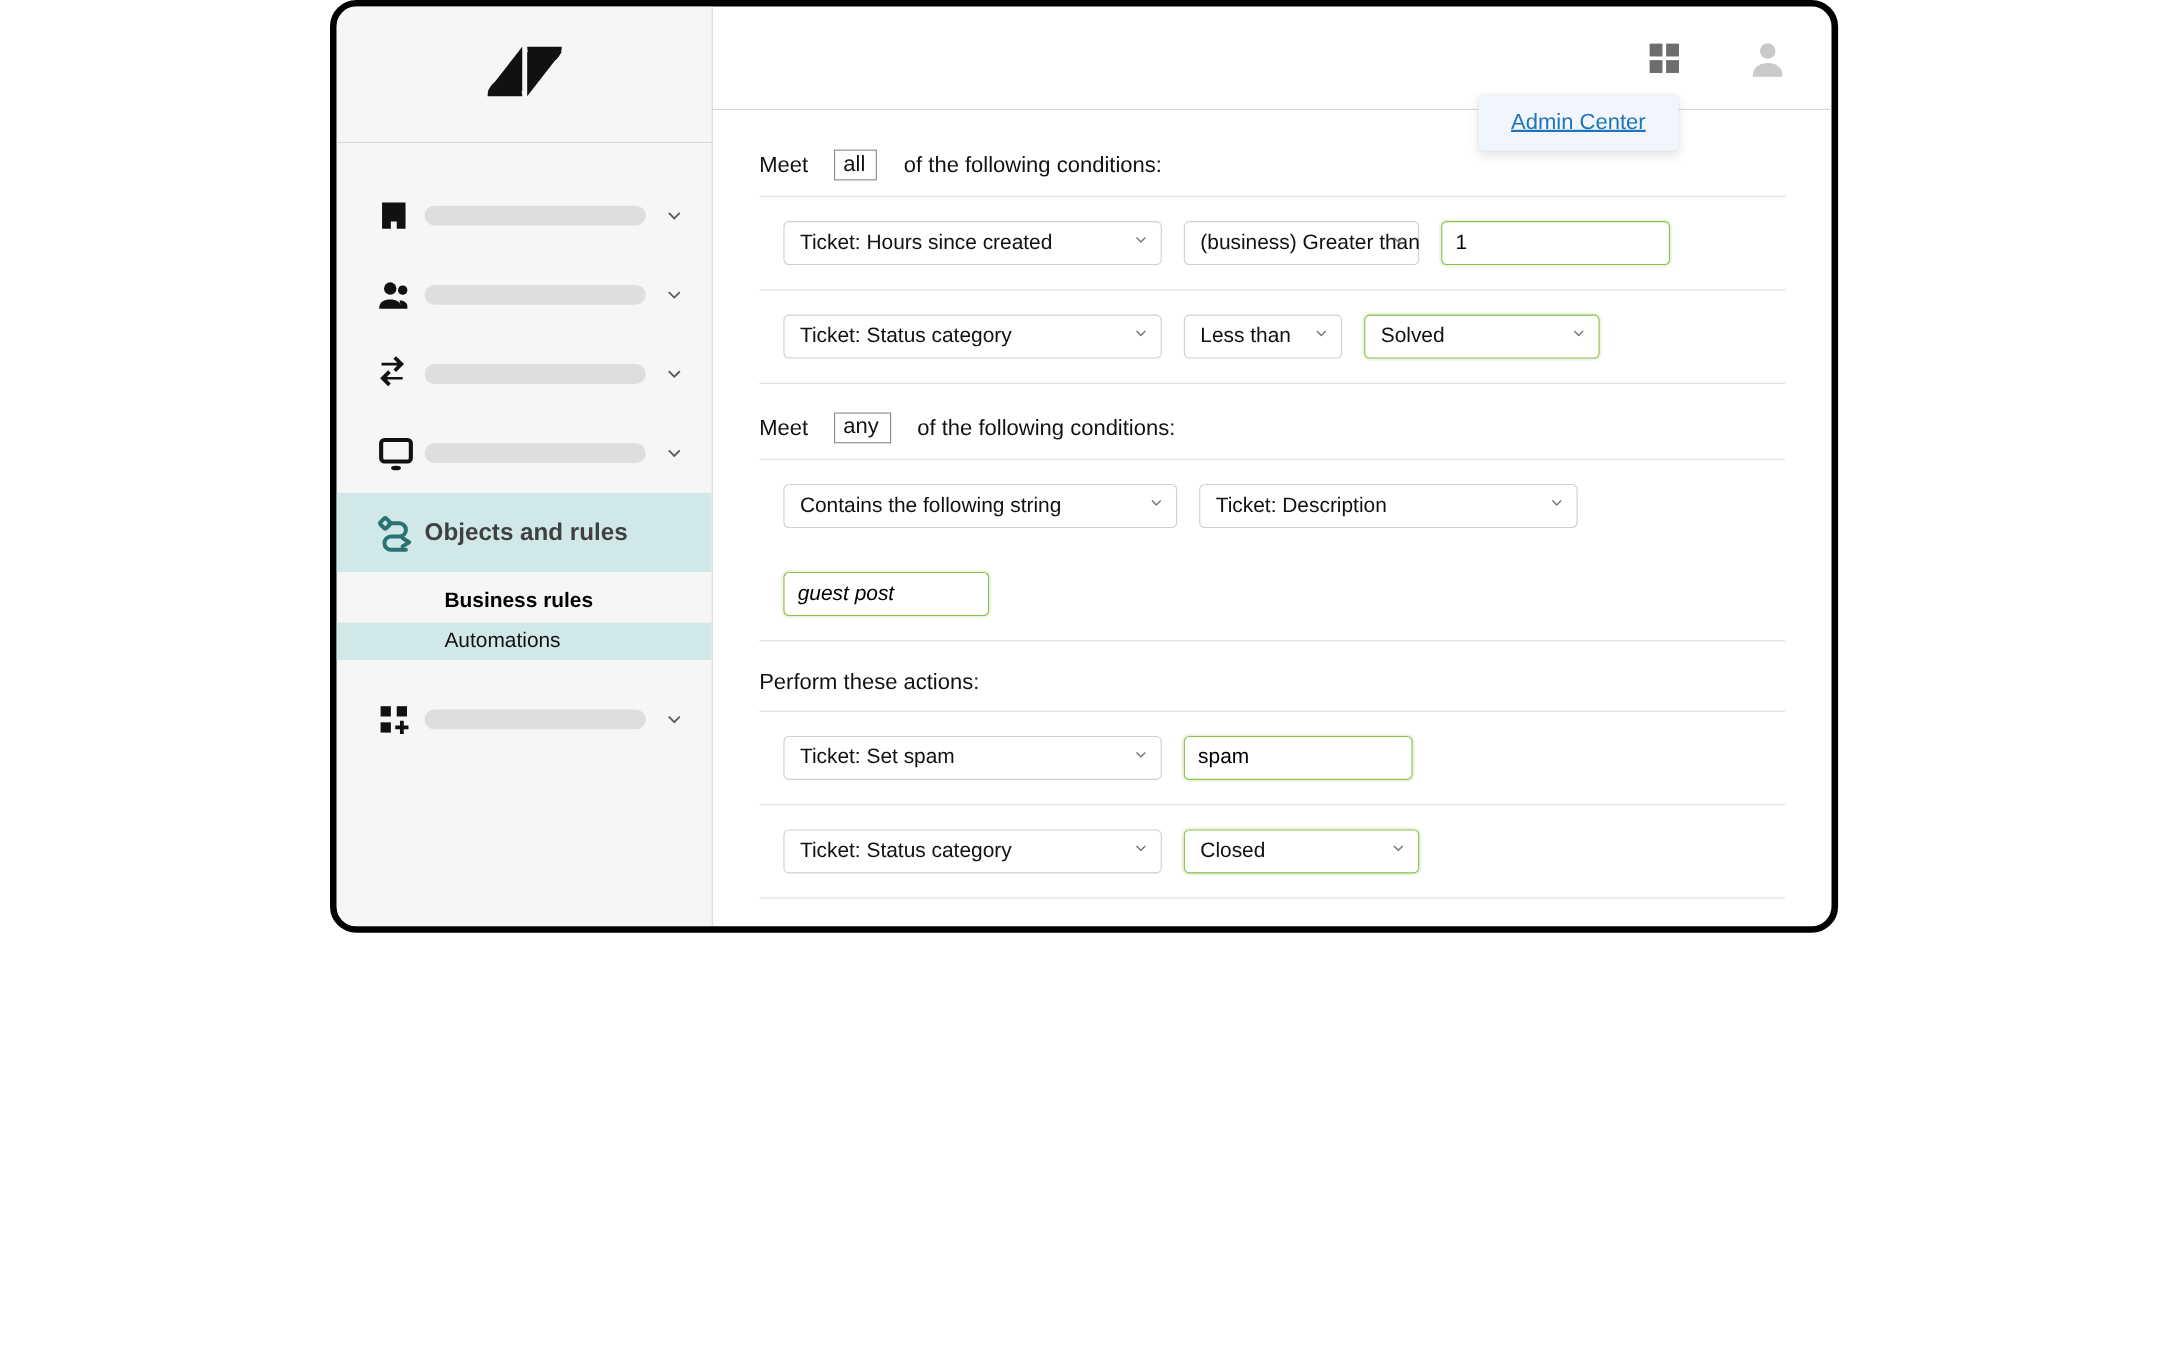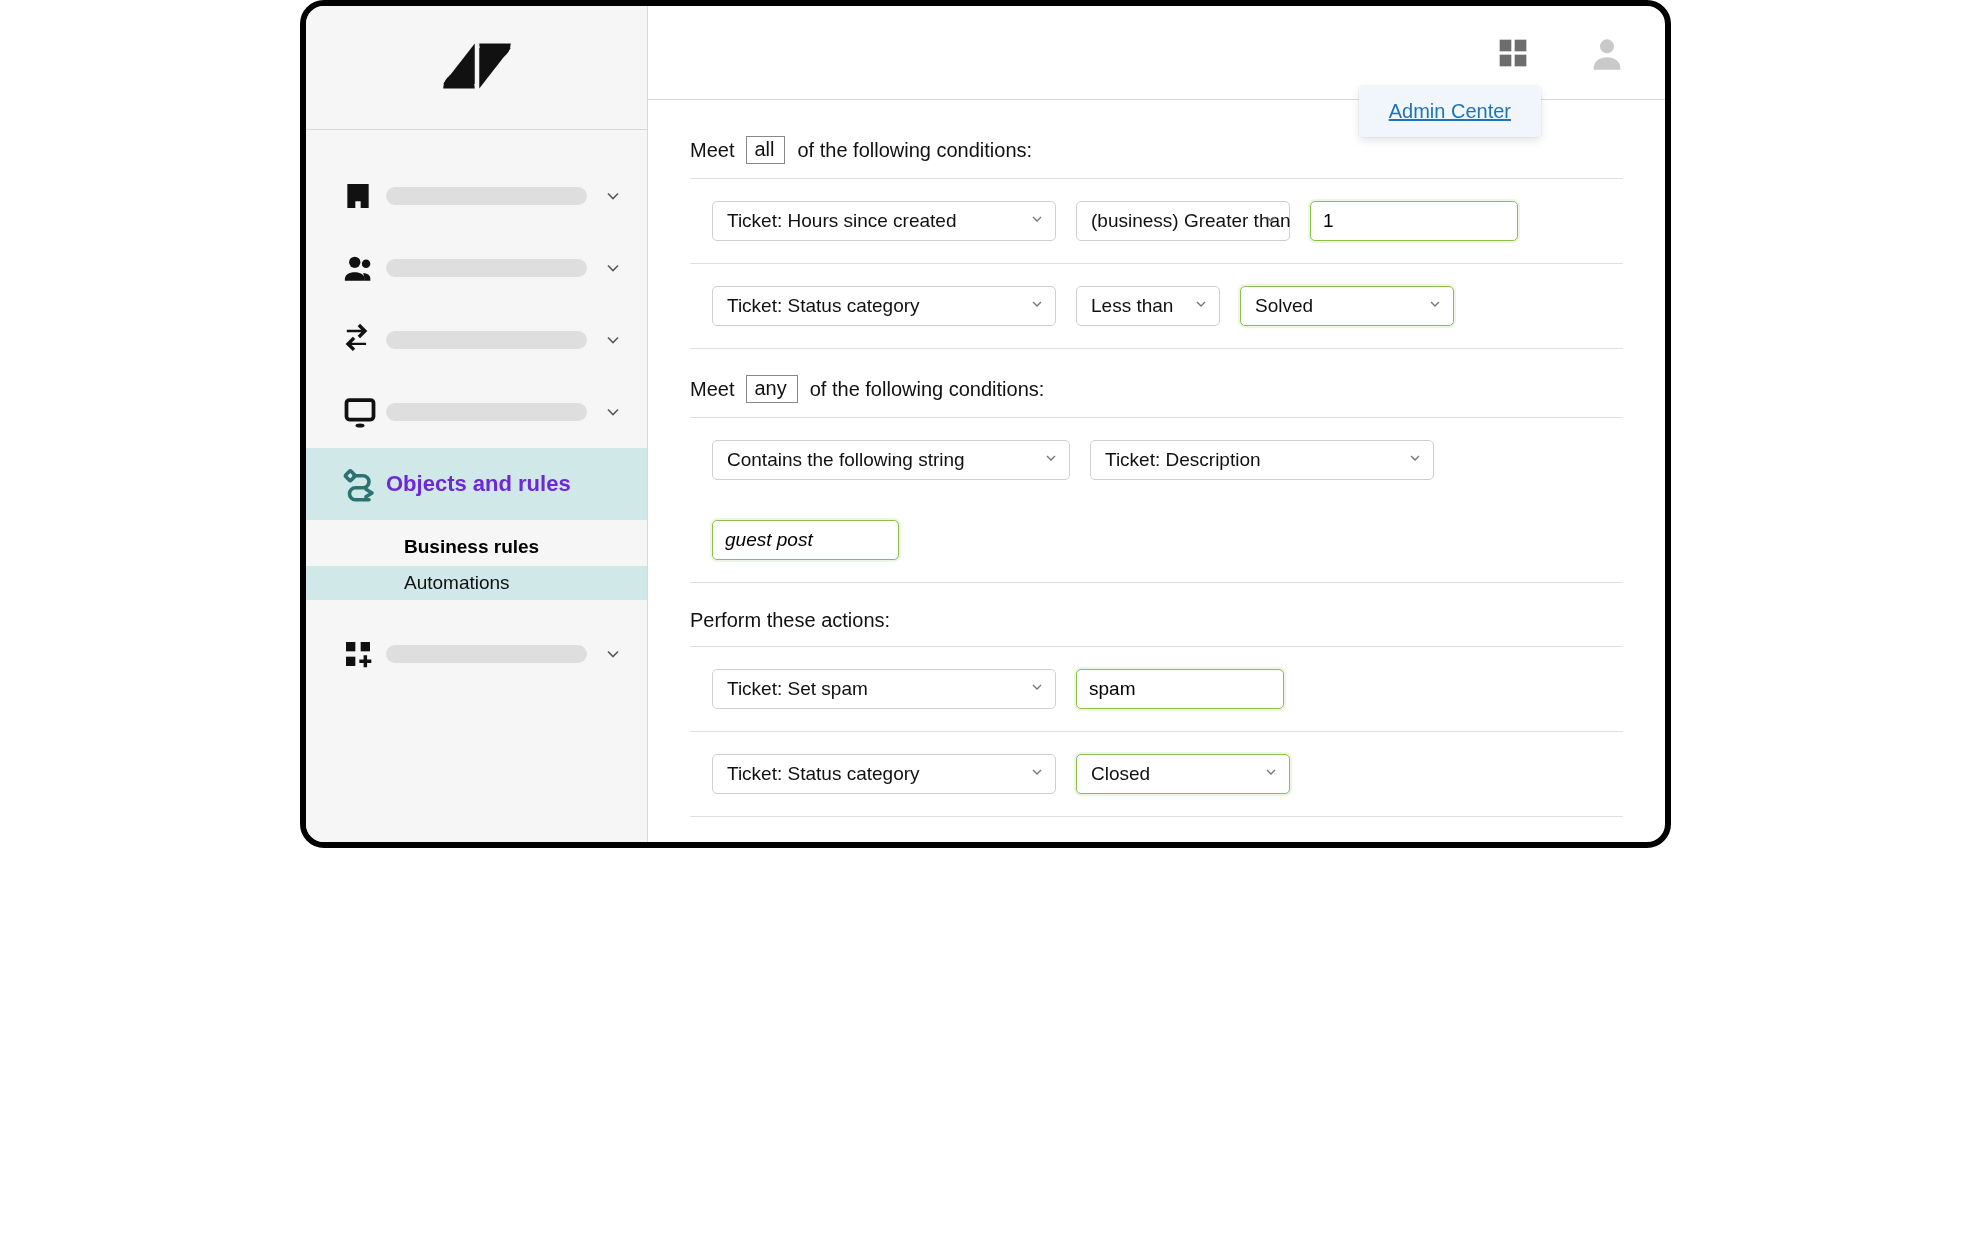--- a/index.html
+++ b/index.html
@@ -57,21 +57,21 @@
     flex: 1;
     height: 18px;
     background: #dedede;
     border-radius: 9px;
     margin-right: 14px;
   }
   .nav-label {
     flex: 1;
     font-size: 22px;
     font-weight: 700;
-    color: #6d28d9;
+    color: #404040;
   }
   .nav-chevron {
     width: 24px; height: 24px;
     display: flex; align-items: center; justify-content: center;
     color: #5a5a5a;
   }
   .subnav {
     padding: 8px 0 18px 0;
   }
   .subnav-group-label {
@@ -107,21 +107,21 @@
   }
   .topbar .icon-btn {
     width: 44px; height: 44px;
     display: flex; align-items: center; justify-content: center;
     color: #6d6d6d;
     cursor: pointer;
   }
   .page-label-chip {
     position: absolute;
     top: 80px;
-    right: 124px;
+    right: 139px;
     background: #f0f6fb;
     border-radius: 4px;
     padding: 14px 30px;
     box-shadow: 0 4px 10px rgba(0,0,0,0.10), 0 0 0 1px rgba(0,0,0,0.04);
     color: #1f73b7;
     font-size: 20px;
     font-weight: 500;
     text-decoration: underline;
     cursor: pointer;
     z-index: 5;
@@ -129,21 +129,21 @@
   .content {
     flex: 1;
     padding: 36px 42px 0 42px;
     overflow: auto;
     color: #111;
   }
   .section-header {
     font-size: 20px;
     display: flex;
     align-items: center;
-    gap: 12px;
+    gap: 24px;
     margin-bottom: 14px;
   }
   .badge-box {
     border: 1px solid #888;
     padding: 1px 10px 3px 7px;
     font-size: 20px;
     line-height: 1.1;
   }
   .section-divider {
     border-top: 1px solid #e0e0e0;

